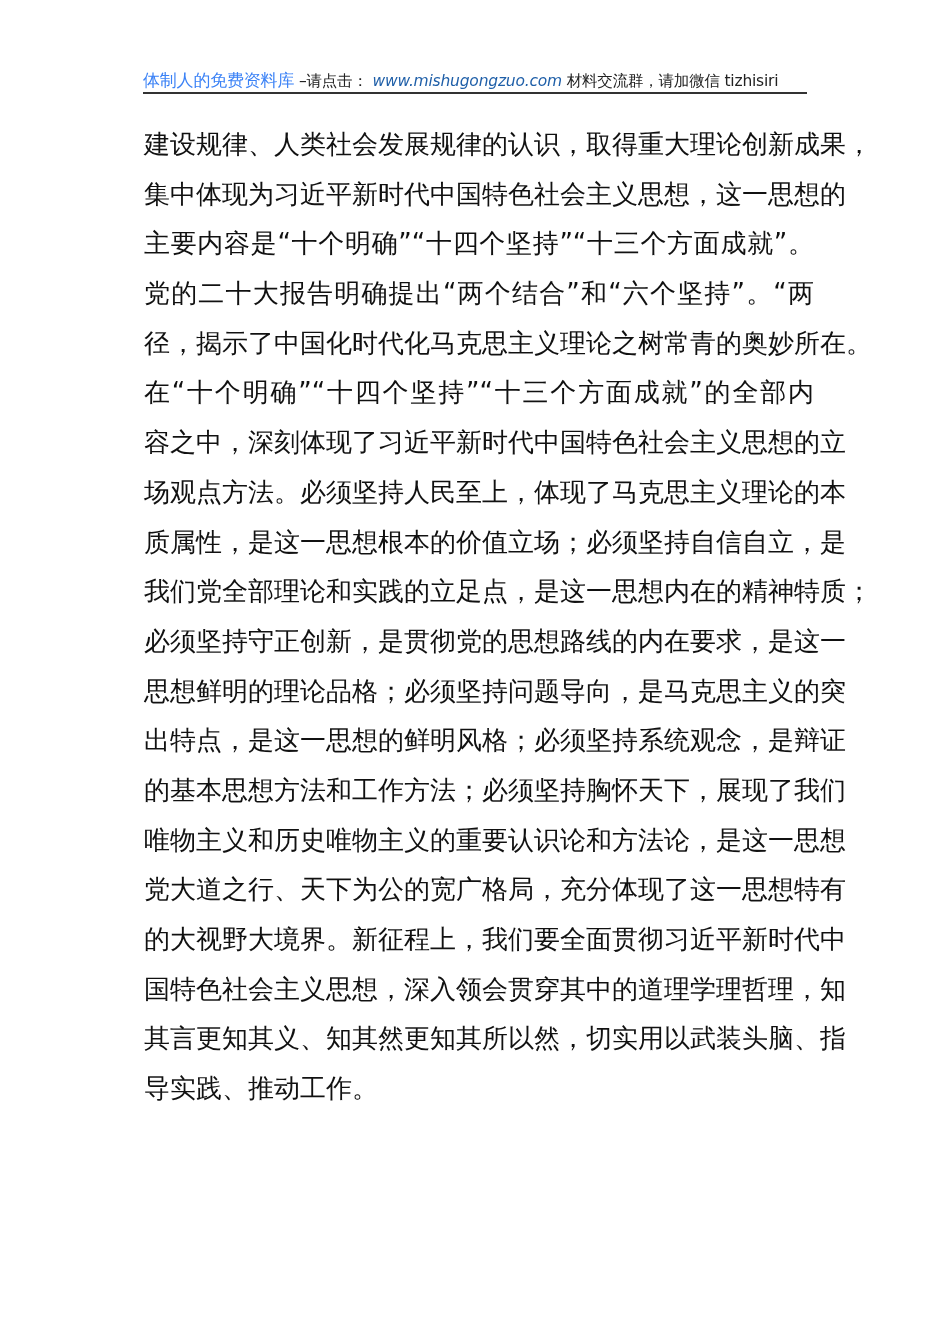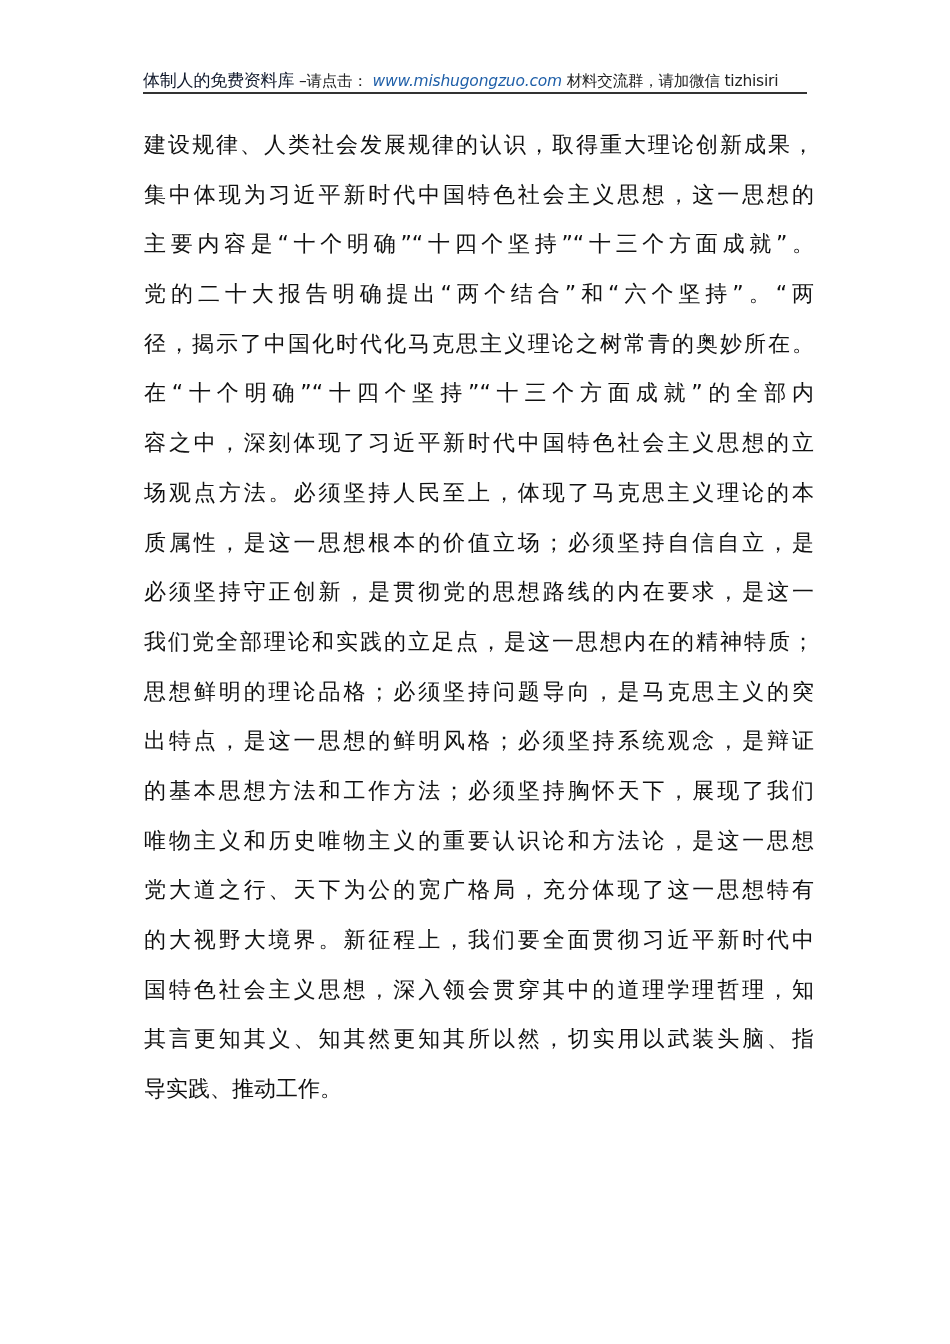--- a/index.html
+++ b/index.html
@@ -20,35 +20,35 @@
     top: 68px;
     width: 664px;
     height: 24px;
     border-bottom: 2px solid #333333;
     font-size: 15.5px;
     line-height: 24px;
     white-space: nowrap;
     overflow: hidden;
     letter-spacing: -0.2px;
   }
-  .header .brand { color: #0f172a; font-size: 17px; }
+  .header .brand { color: #3b82f6; font-size: 17px; }
   .header .sep { color: #222222; }
   .header .link { color: #1f5fa8; font-style: italic; }
   .header .rest { color: #222222; }
 
   .body-text {
     position: absolute;
     left: 144px;
     top: 120px;
     width: 670px;
   }
   .line {
     height: 49.7px;
     line-height: 49.7px;
-    font-size: 22px;
+    font-size: 26px;
     color: #111111;
     white-space: nowrap;
     text-align: justify;
     text-align-last: justify;
     letter-spacing: 0px;
   }
   .line.last {
     text-align-last: left;
   }
 </style>
@@ -65,22 +65,22 @@
 <div class="body-text">
   <div class="line">建设规律、人类社会发展规律的认识，取得重大理论创新成果，</div>
   <div class="line">集中体现为习近平新时代中国特色社会主义思想，这一思想的</div>
   <div class="line">主要内容是“十个明确”“十四个坚持”“十三个方面成就”。</div>
   <div class="line">党的二十大报告明确提出“两个结合”和“六个坚持”。“两</div>
   <div class="line">径，揭示了中国化时代化马克思主义理论之树常青的奥妙所在。</div>
   <div class="line">在“十个明确”“十四个坚持”“十三个方面成就”的全部内</div>
   <div class="line">容之中，深刻体现了习近平新时代中国特色社会主义思想的立</div>
   <div class="line">场观点方法。必须坚持人民至上，体现了马克思主义理论的本</div>
   <div class="line">质属性，是这一思想根本的价值立场；必须坚持自信自立，是</div>
+  <div class="line">我们党全部理论和实践的立足点，是这一思想内在的精神特质；</div>
   <div class="line">必须坚持守正创新，是贯彻党的思想路线的内在要求，是这一</div>
-  <div class="line">我们党全部理论和实践的立足点，是这一思想内在的精神特质；</div>
   <div class="line">思想鲜明的理论品格；必须坚持问题导向，是马克思主义的突</div>
   <div class="line">出特点，是这一思想的鲜明风格；必须坚持系统观念，是辩证</div>
   <div class="line">的基本思想方法和工作方法；必须坚持胸怀天下，展现了我们</div>
   <div class="line">唯物主义和历史唯物主义的重要认识论和方法论，是这一思想</div>
   <div class="line">党大道之行、天下为公的宽广格局，充分体现了这一思想特有</div>
   <div class="line">的大视野大境界。新征程上，我们要全面贯彻习近平新时代中</div>
   <div class="line">国特色社会主义思想，深入领会贯穿其中的道理学理哲理，知</div>
   <div class="line">其言更知其义、知其然更知其所以然，切实用以武装头脑、指</div>
   <div class="line last">导实践、推动工作。</div>
 </div>

